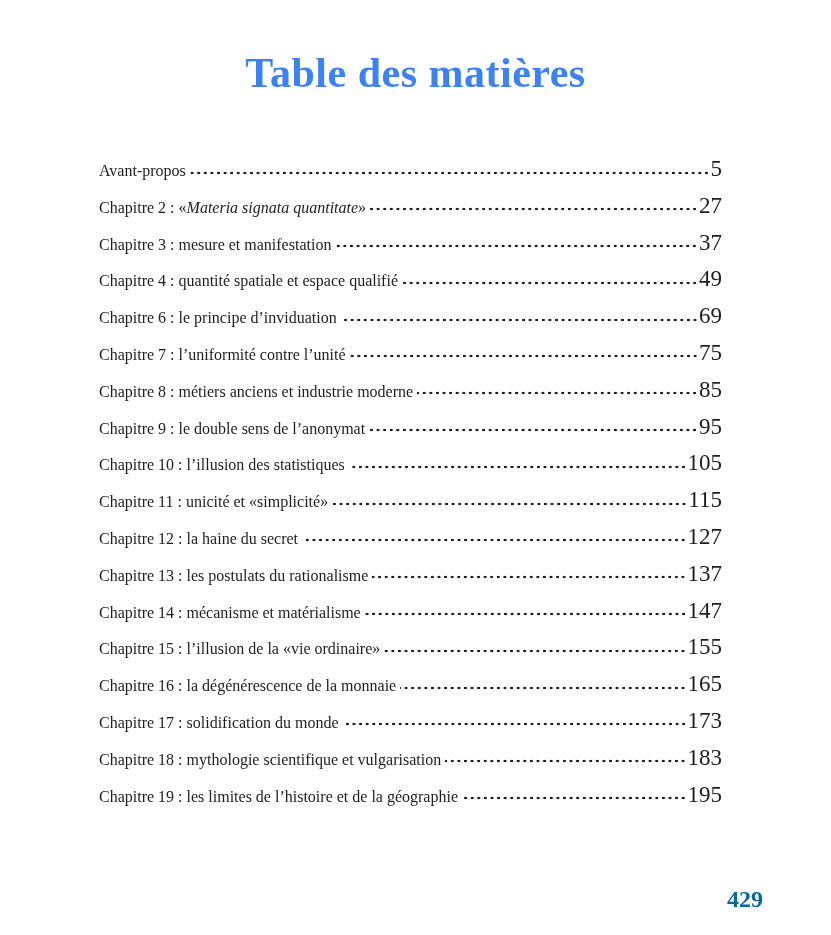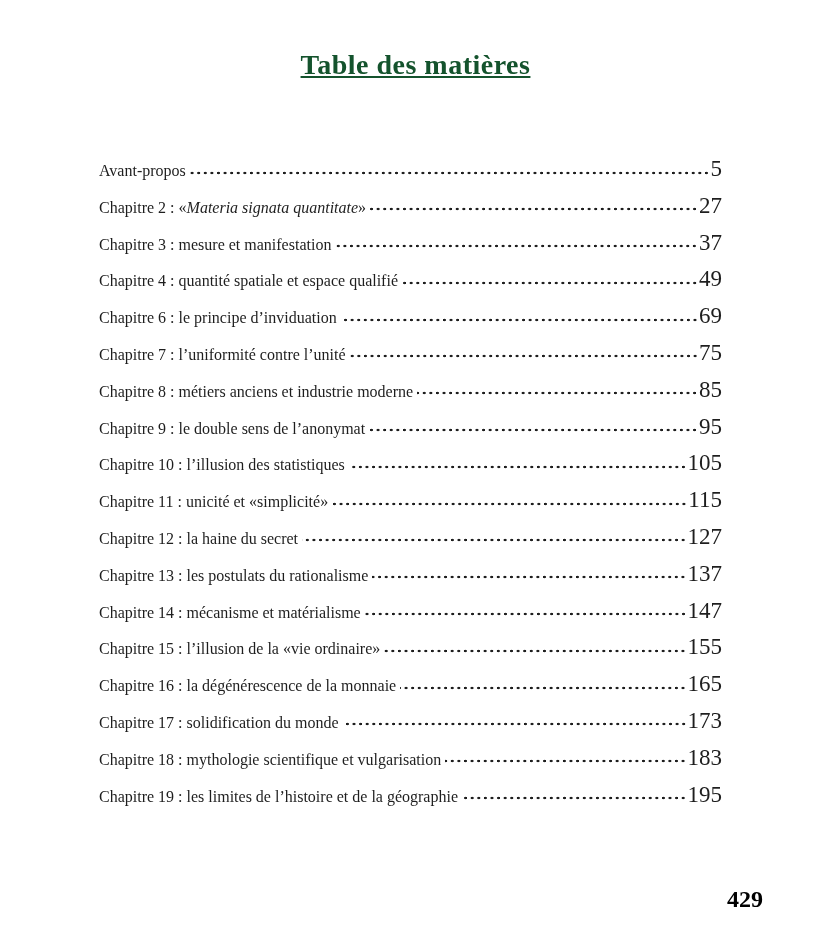--- a/index.html
+++ b/index.html
@@ -20,26 +20,25 @@
     color:var(--ink);
     overflow:hidden;
   }
   .page-title{
     position:absolute;
     top:48px;
     left:0;
     right:0;
     margin:0;
     text-align:center;
-    font-size:28px;
+    font-size:42px;
     line-height:1.2;
     font-weight:bold;
-    color:#14532d;
+    color:#3b82f6;
     letter-spacing:0.5px;
-    text-decoration:underline;
   }
   .toc-list{
     position:absolute;
     top:152px;
     left:99px;
     right:109px;
   }
   .toc-row{
     display:flex;
     align-items:baseline;
@@ -69,21 +68,21 @@
     font-size:23px;
     line-height:34.8px;
     text-align:right;
   }
   .footer-page-number{
     position:absolute;
     top:886px;
     right:68px;
     font-size:24px;
     font-weight:bold;
-    color:#000000;
+    color:#0369a1;
   }
 </style>
 </head>
 <body>
 
 <div class="page">
 
   <h1 class="page-title">Table des matières</h1>
 
   <div class="toc-list">

